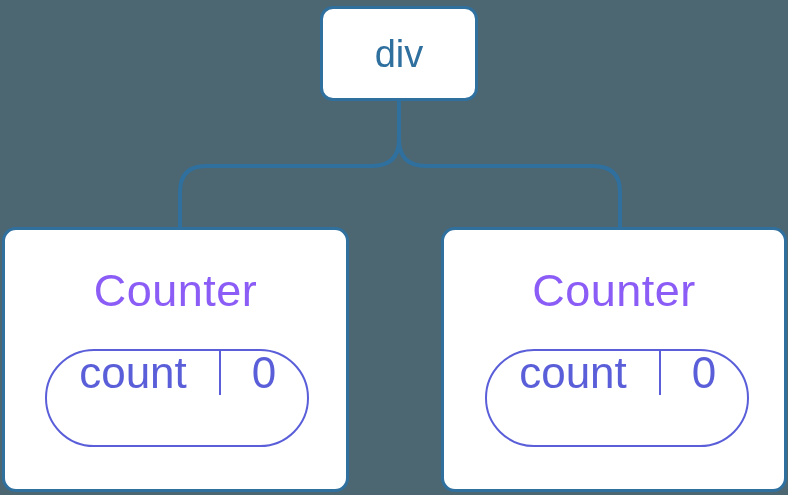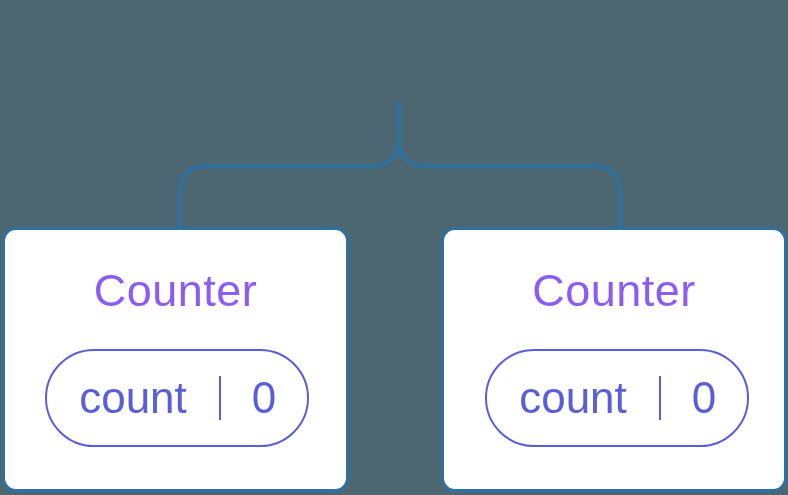--- a/index.html
+++ b/index.html
@@ -70,21 +70,21 @@
   .state-pill {
     position: absolute;
     left: 40px;
     top: 119px;
     width: 264px;
     height: 98px;
     box-sizing: border-box;
     border: 2px solid #5A5FD9;
     border-radius: 49px;
     display: flex;
-    align-items: center;
+    align-items: flex-start;
     overflow: hidden;
   }
   .card-right .state-pill { left: 41px; }
   .pill-key-seg {
     width: 172px;
     display: flex;
     align-items: center;
     justify-content: center;
   }
   .pill-value-seg {
@@ -103,20 +103,23 @@
 </head>
 <body>
 
 <div class="stage">
 
   <svg class="connector" width="788" height="495" viewBox="0 0 788 495" fill="none" xmlns="http://www.w3.org/2000/svg">
     <path d="M399 100 L399 139 Q399 166 372 166 L206 166 Q180 166 180 192 L180 229
              M399 139 Q399 166 426 166 L593 166 Q620 166 620 192 L620 229" stroke="#2F709F" stroke-width="4" fill="none"></path>
   </svg>
 
+  <div class="node-root">
+    <span class="node-root-label">div</span>
+  </div>
 
   <div class="card card-left">
     <div class="card-title">Counter</div>
     <div class="state-pill">
       <div class="pill-key-seg">
         <span class="pill-text">count</span>
       </div>
       <div class="pill-value-seg">
         <span class="pill-text">0</span>
       </div>

